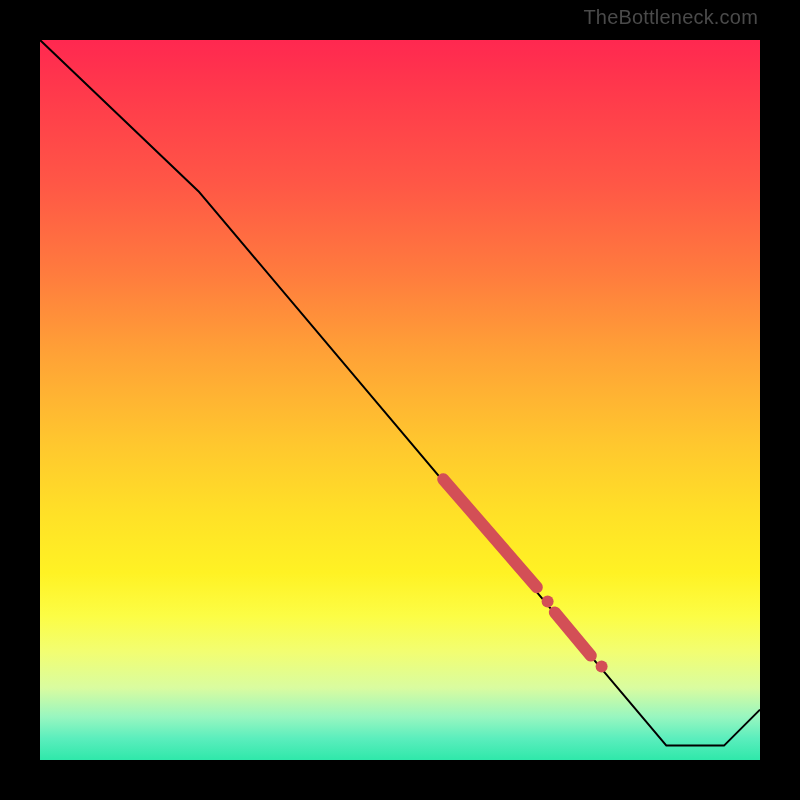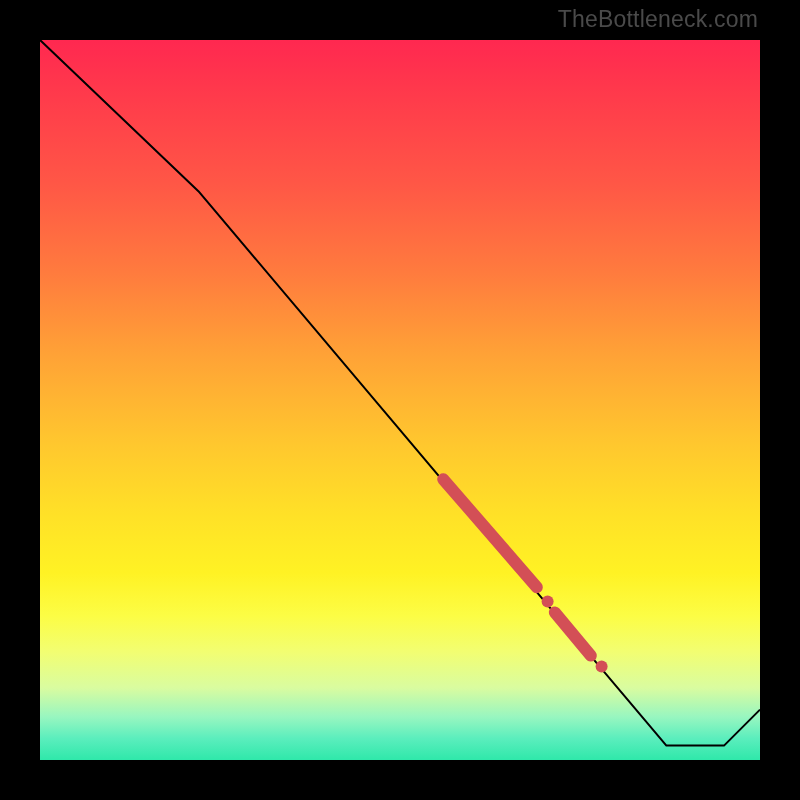--- a/index.html
+++ b/index.html
@@ -37,21 +37,21 @@
       #5beebd 97%,
       #2fe8aa 100%
     );
   }
   .watermark {
     position: absolute;
     right: 42px;
     top: 6px;
     color: #4a4a4a;
     font-family: Arial, Helvetica, sans-serif;
-    font-size: 23px;
+    font-size: 20px;
     font-weight: 500;
     letter-spacing: 0.2px;
   }
   svg.overlay {
     position: absolute;
     left: 0;
     top: 0;
     width: 800px;
     height: 800px;
     pointer-events: none;

